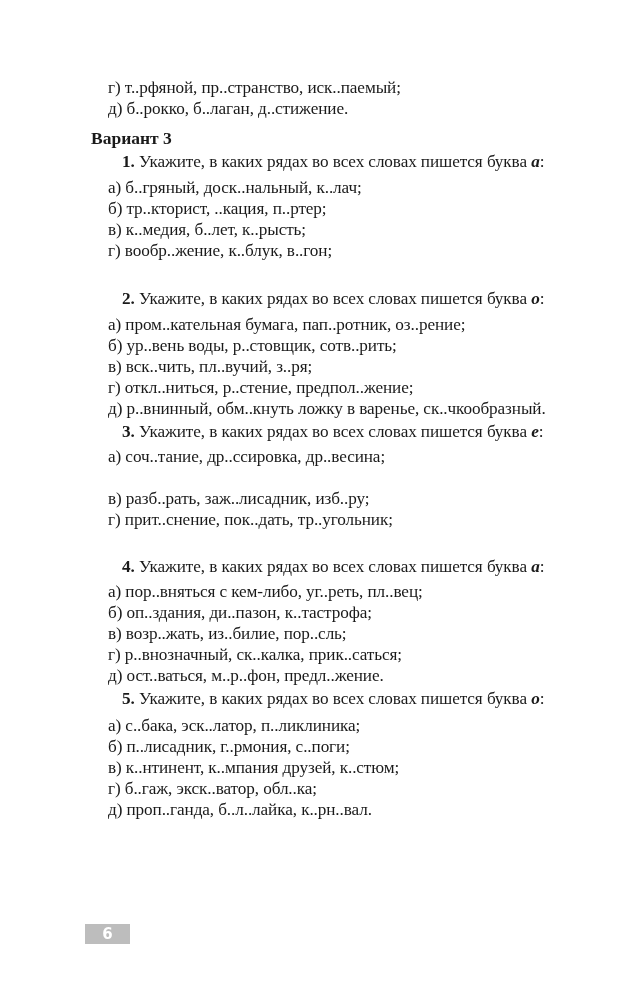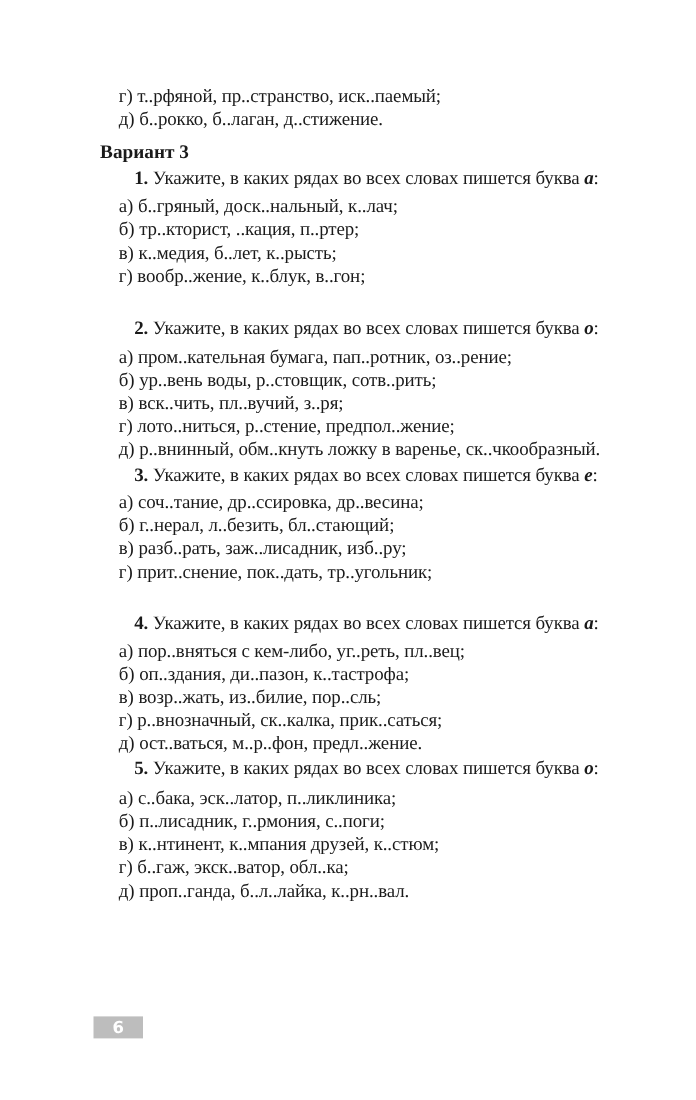--- a/index.html
+++ b/index.html
@@ -43,30 +43,29 @@
   <div class="line opt" style="top:241px"><span>г)</span> <span>вообр..жение, к..блук, в..гон;</span></div>
 
   <div class="line q" style="top:289px">
     <span class="num">2.</span>
     <span>Укажите, в каких рядах во всех словах пишется буква</span>
     <span class="letter">о</span><span>:</span>
   </div>
   <div class="line opt" style="top:315px"><span>а)</span> <span>пром..кательная бумага, пап..ротник, оз..рение;</span></div>
   <div class="line opt" style="top:336px"><span>б)</span> <span>ур..вень воды, р..стовщик, сотв..рить;</span></div>
   <div class="line opt" style="top:357px"><span>в)</span> <span>вск..чить, пл..вучий, з..ря;</span></div>
-  <div class="line opt" style="top:378px"><span>г)</span> <span>лото..ниться, р..стение, предпол..жение;</span></div>
+  <div class="line opt" style="top:378px"><span>г)</span> <span>откл..ниться, р..стение, предпол..жение;</span></div>
   <div class="line opt" style="top:399px"><span>д)</span> <span>р..внинный, обм..кнуть ложку в варенье, ск..чкообразный.</span></div>
 
   <div class="line q" style="top:422px">
     <span class="num">3.</span>
     <span>Укажите, в каких рядах во всех словах пишется буква</span>
     <span class="letter">е</span><span>:</span>
   </div>
   <div class="line opt" style="top:447px"><span>а)</span> <span>соч..тание, др..ссировка, др..весина;</span></div>
-  <div class="line opt" style="top:468px"><span>б)</span> <span>г..нерал, л..безить, бл..стающий;</span></div>
   <div class="line opt" style="top:489px"><span>в)</span> <span>разб..рать, заж..лисадник, изб..ру;</span></div>
   <div class="line opt" style="top:510px"><span>г)</span> <span>прит..снение, пок..дать, тр..угольник;</span></div>
 
   <div class="line q" style="top:557px">
     <span class="num">4.</span>
     <span>Укажите, в каких рядах во всех словах пишется буква</span>
     <span class="letter">а</span><span>:</span>
   </div>
   <div class="line opt" style="top:582px"><span>а)</span> <span>пор..вняться с кем-либо, уг..реть, пл..вец;</span></div>
   <div class="line opt" style="top:603px"><span>б)</span> <span>оп..здания, ди..пазон, к..тастрофа;</span></div>

